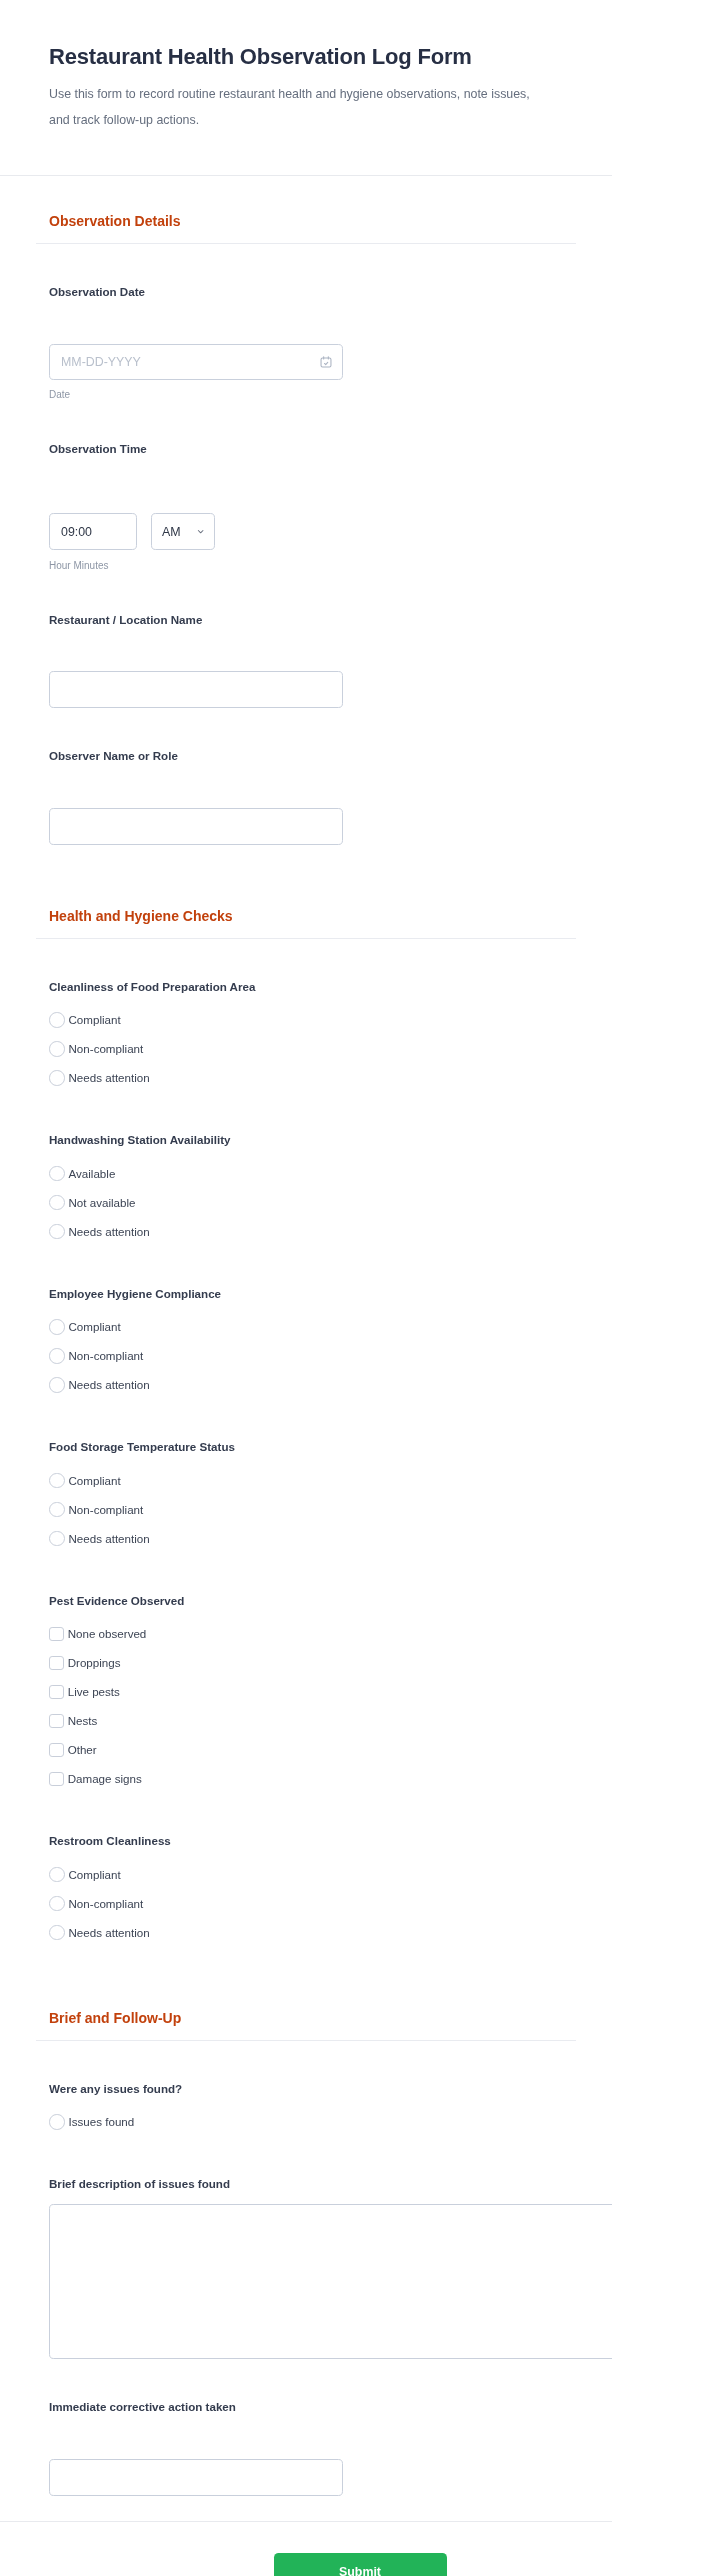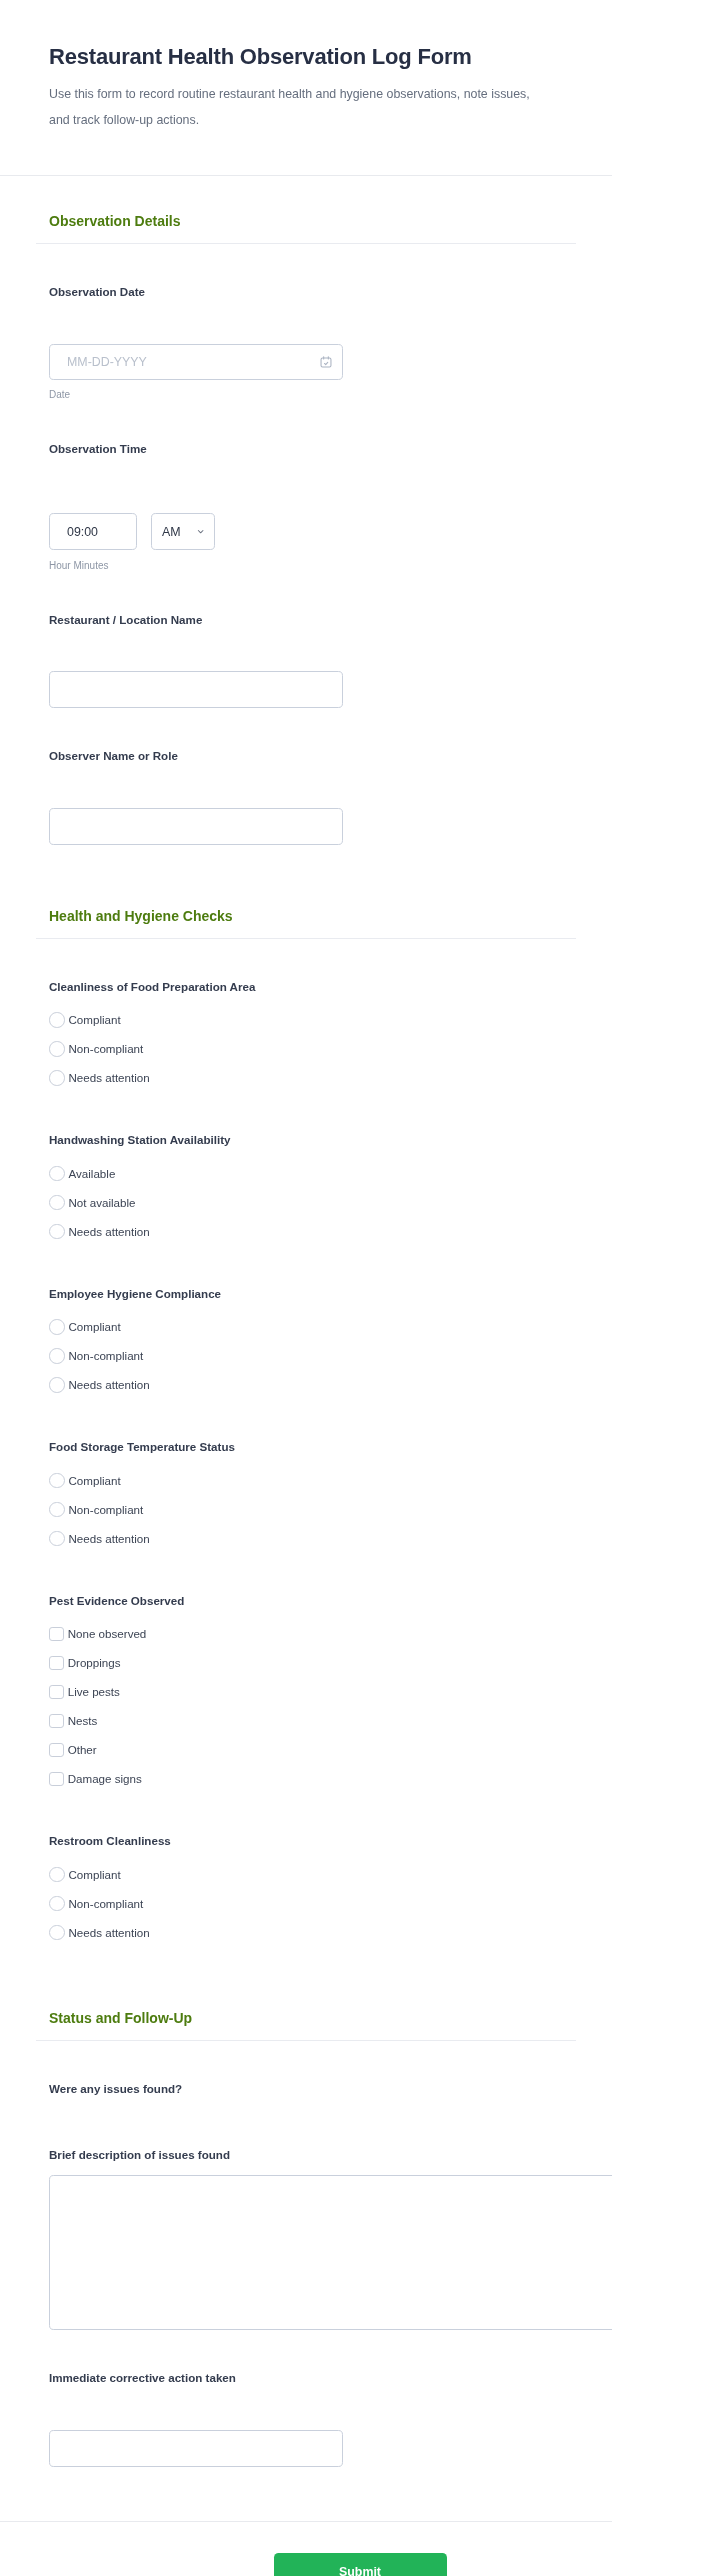--- a/index.html
+++ b/index.html
@@ -38,21 +38,21 @@
     margin-top: 42px;
     border-top: 0.8px solid #e8eaee;
   }
 
   
   .section-heading {
     margin-top: 62px;
     font-size: 14px;
     line-height: 18.6px;
     font-weight: 700;
-    color: #4d7c0f;
+    color: #c2410c;
   }
   .section-heading.first { margin-top: 36px; }
   .rule-section {
     margin: 12.4px 36px 0;
     border-top: 0.8px solid #e9ebf0;
   }
 
   
   .question { padding-top: 40px; }
   .q-label {
@@ -72,21 +72,21 @@
   .text-input {
     display: block;
     width: 294px;
     height: 37px;
     border: 0.8px solid #c9d0dc;
     border-radius: 4.6px;
     background: #ffffff;
     font-family: "Liberation Sans", sans-serif;
     font-size: 12.4px;
     color: #2f3747;
-    padding: 0 17px;
+    padding: 0 11px;
     outline: none;
     margin-top: 44px;
   }
   .text-input::placeholder { color: #b9c0cc; }
 
   .date-wrap { position: relative; width: 294px; }
   .date-input { height: 36px; padding-right: 34px; }
   .input-icon {
     position: absolute;
     right: 10px;
@@ -361,26 +361,30 @@
         </div>
         <div class="opt-row">
           <span class="radio-circle"></span>
           <span class="opt-label">Needs attention</span>
         </div>
       </div>
     </div>
   </section>
 
   <section>
-    <h2 class="section-heading pad">Status and Follow-Up</h2>
+    <h2 class="section-heading pad">Brief and Follow-Up</h2>
     <div class="rule-section"></div>
 
     <div class="question pad">
       <div class="q-label">Were any issues found?</div>
       <div class="opts">
+        <div class="opt-row">
+          <span class="radio-circle"></span>
+          <span class="opt-label">Issues found</span>
+        </div>
       </div>
     </div>
 
     <div class="question pad">
       <div class="q-label">Brief description of issues found</div>
       <div class="control-row">
         <textarea class="textarea-input" style=""></textarea>
       </div>
     </div>
 

